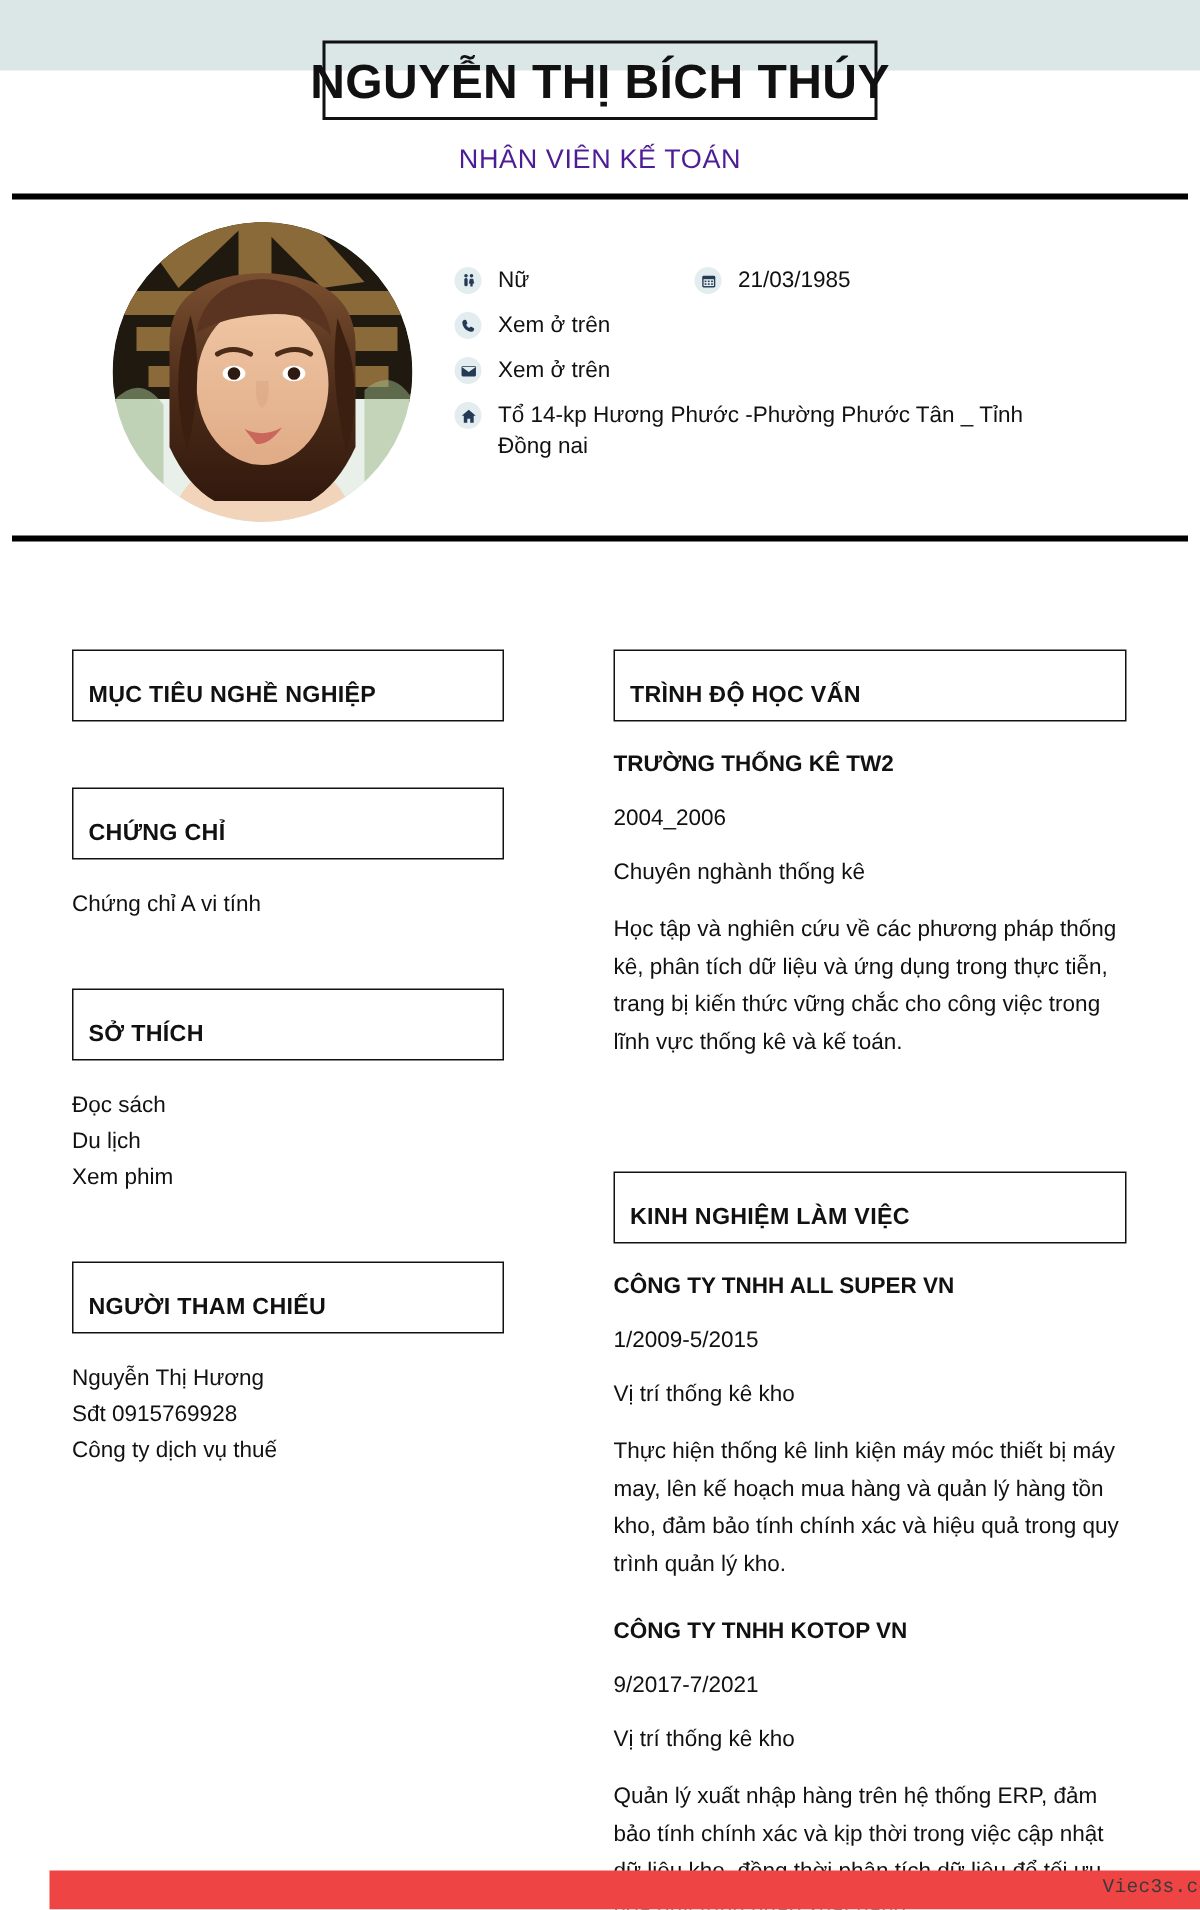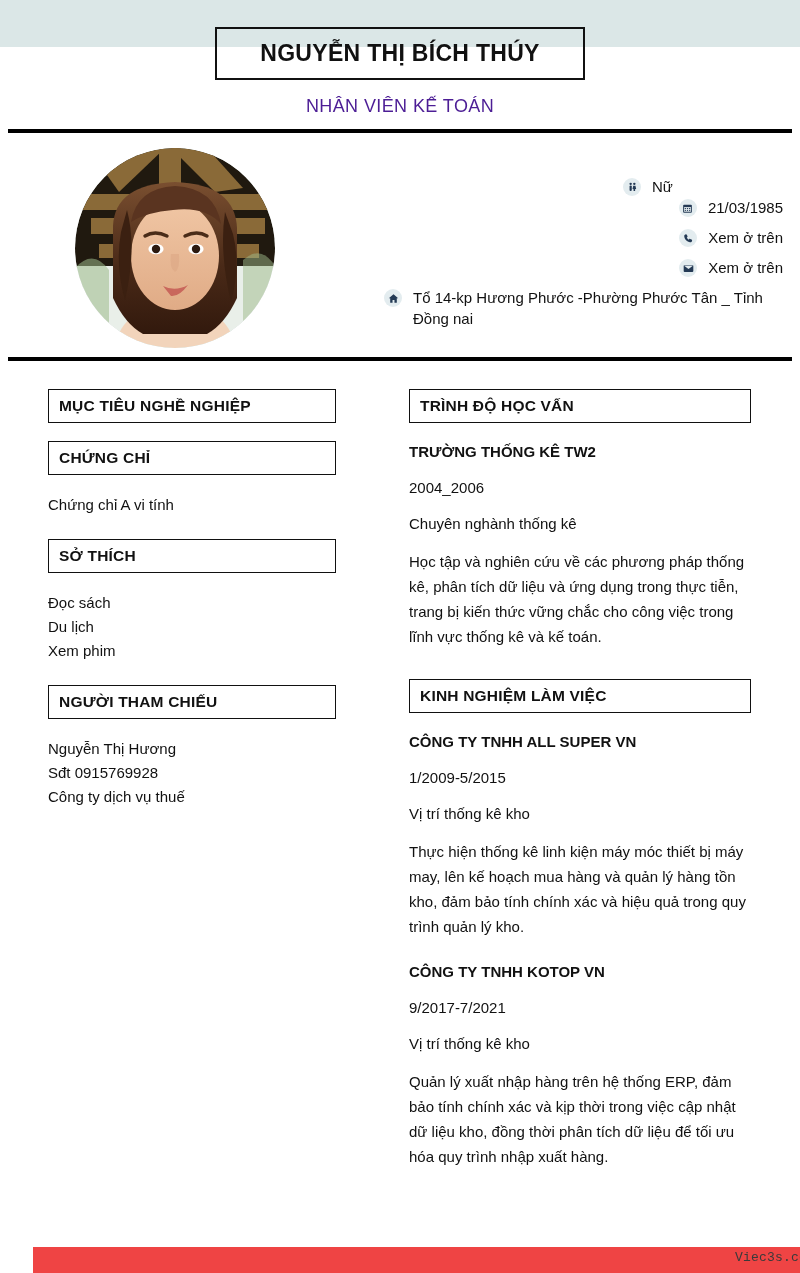--- a/index.html
+++ b/index.html
@@ -35,21 +35,21 @@
     left: 215px;
     width: 370px;
     height: 53px;
     border: 2px solid #111111;
     background: transparent;
     display: flex;
     align-items: center;
     justify-content: center;
   }
   .name-text {
-    font-size: 23px;
+    font-size: 32px;
     font-weight: bold;
     letter-spacing: 0.3px;
     line-height: 1;
     white-space: nowrap;
     color: #111111;
   }
 
   .job-title {
     position: absolute;
     top: 96px;
@@ -87,21 +87,20 @@
   .contact {
     position: absolute;
     top: 176px;
     left: 303px;
     width: 480px;
   }
   .c-row {
     display: flex;
     align-items: flex-end;
     margin-bottom: 9px;
-    flex-direction: column;
   }
   .c-row.two-col { justify-content: flex-start; }
   .c-cell { display: flex; align-items: flex-start; }
   .c-cell.first { width: 160px; }
 
   .ico {
     flex: none;
     width: 18px; height: 18px;
     border-radius: 50%;
     background: #e3ecef;
@@ -128,22 +127,23 @@
   }
   .col-right {
     position: absolute;
     top: 389px;
     left: 409px;
     width: 342px;
   }
 
   .sec-box {
     border: 1.6px solid #111111;
-    padding: 7px 10px 8px 10px;
+    padding: 21px 10px 8px 10px;
     margin-bottom: 18px;
+    margin-top: 44px;
   }
   .sec-title {
     font-size: 15.5px;
     font-weight: bold;
     letter-spacing: 0.2px;
     line-height: 1.1;
     color: #111111;
   }
 
   .para {

